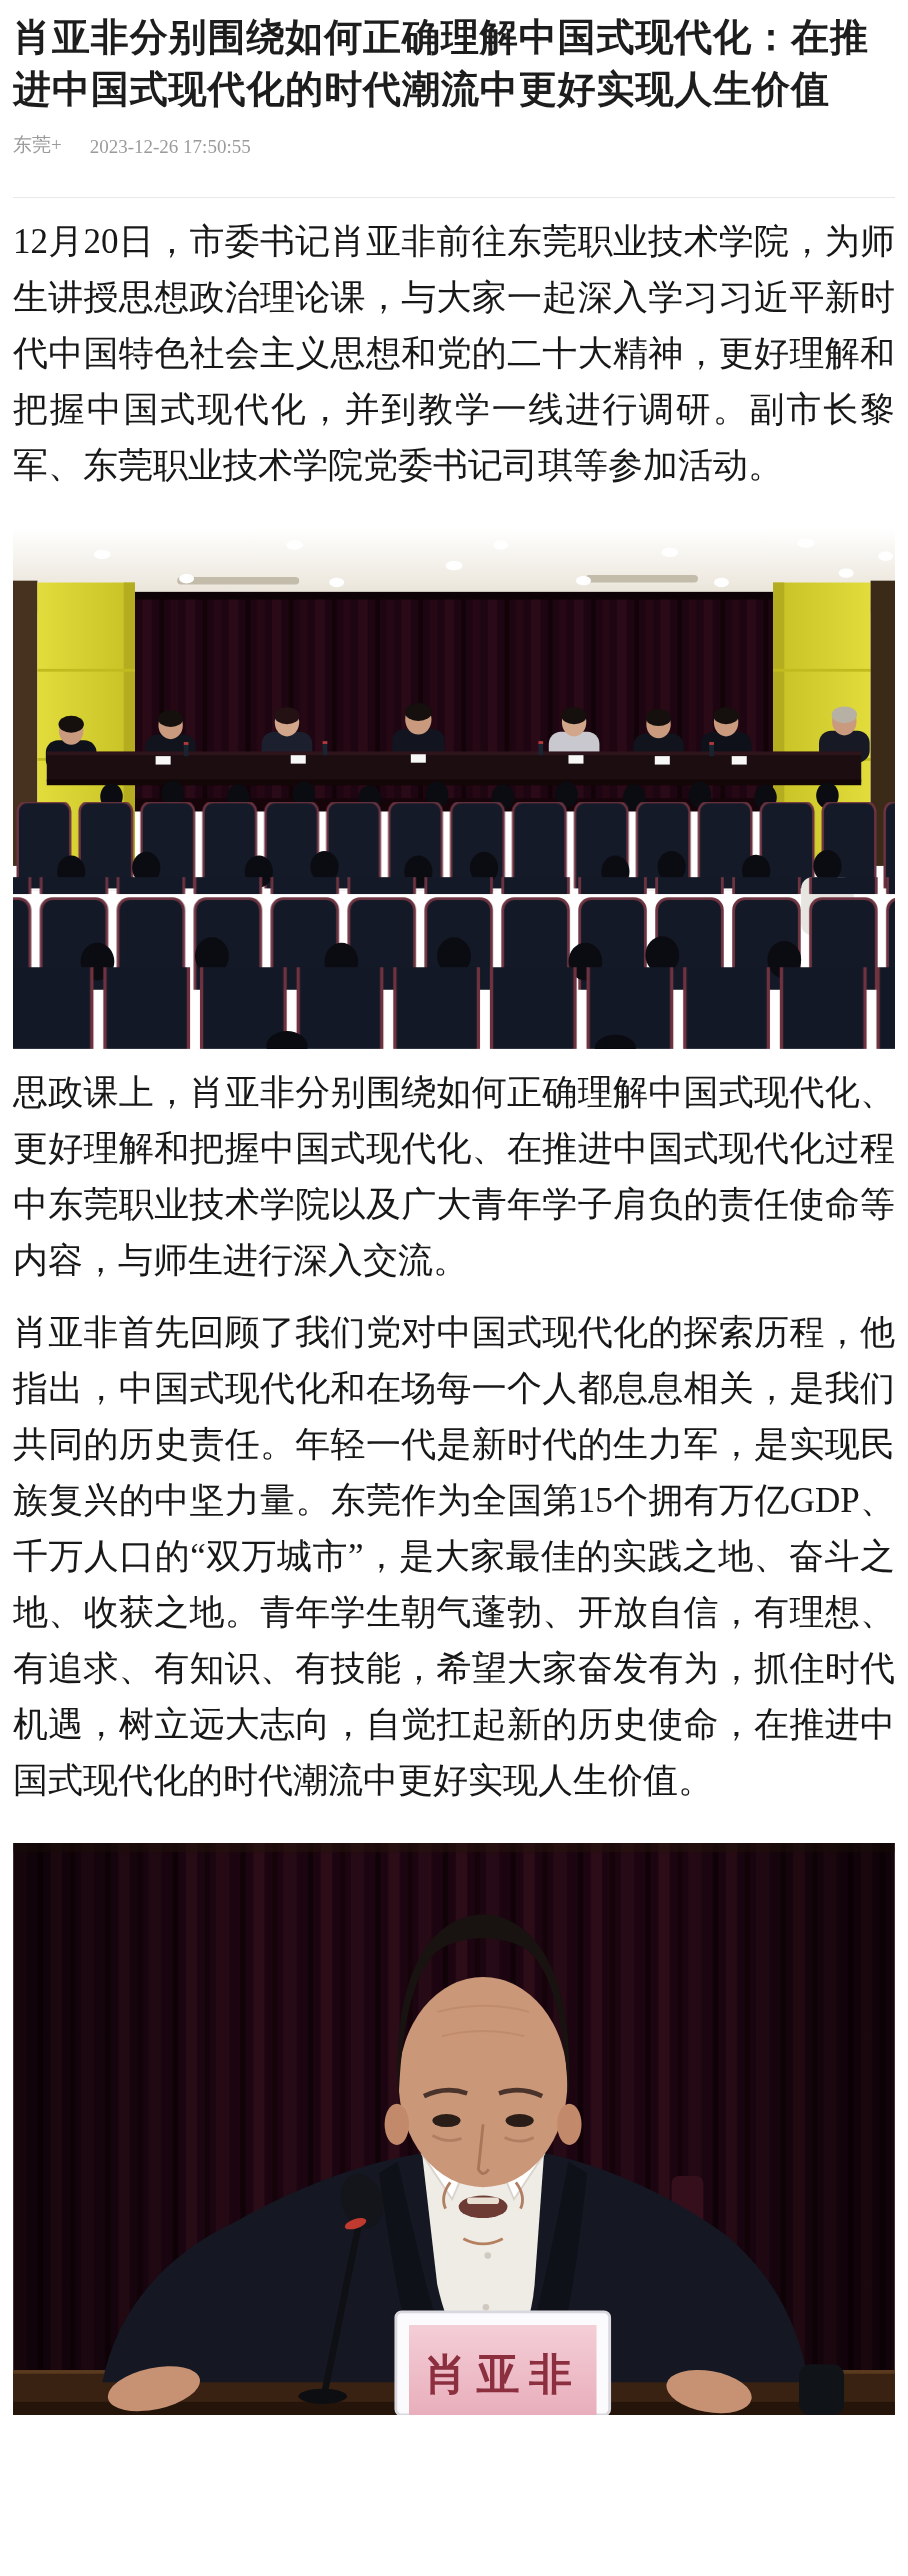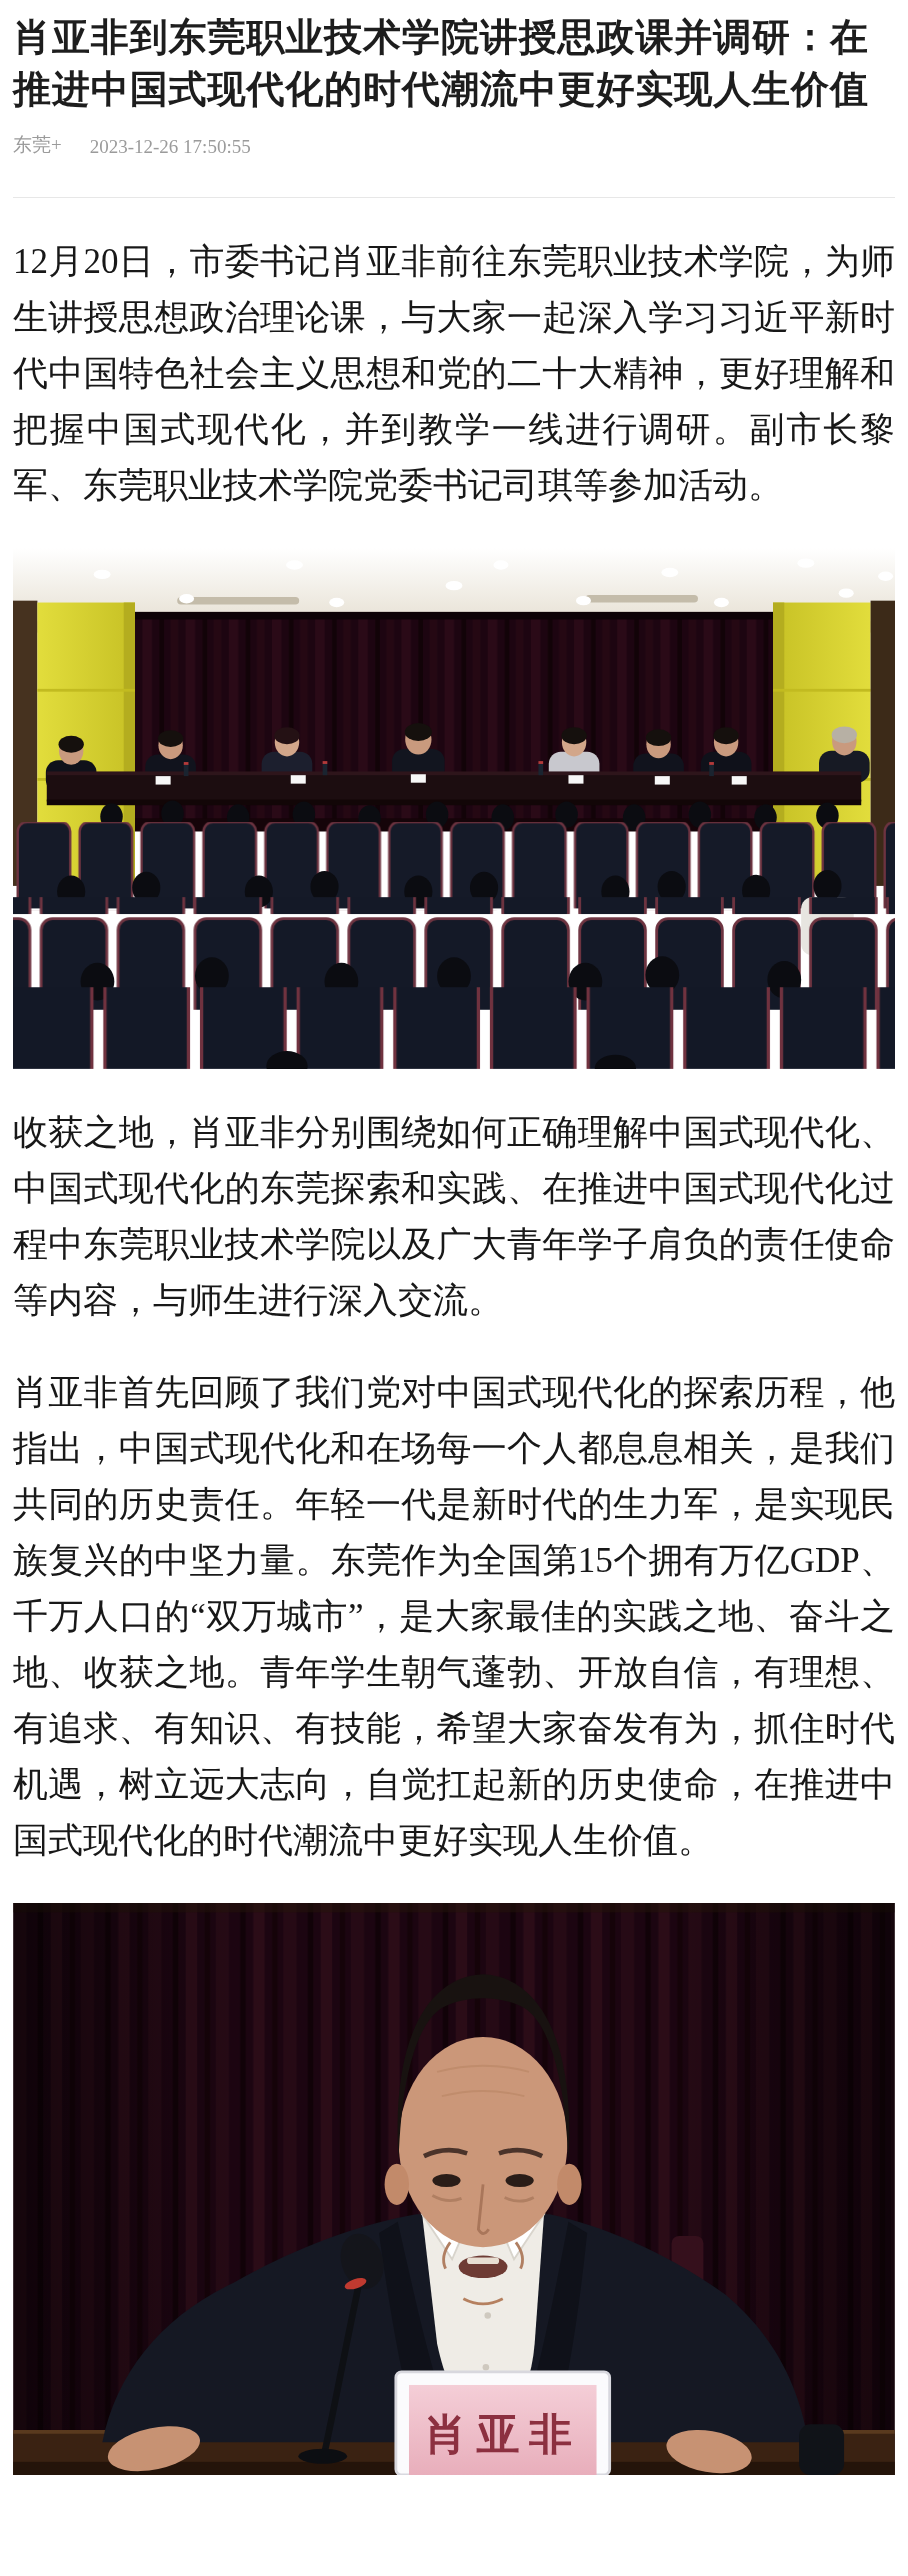--- a/index.html
+++ b/index.html
@@ -17,34 +17,34 @@
   .meta{
     font-size:19px;color:#9b9b9b;
     display:flex;align-items:flex-end;gap:28px;
     margin:0;
   }
   hr.divider{
     border:none;border-top:1.9px solid #e7e7e7;
     margin:39px 0 0;
   }
   p.body-para{
-    font-size:35px;line-height:56px;margin:36px 0 0;
+    font-size:35px;line-height:56px;margin:16px 0 0;
     text-align:justify;color:#181818;
   }
   figure.photo{
     margin:34px 0 0;padding:0;width:882px;
   }
   figure.photo svg{display:block;}
 </style>
 </head>
 <body>
 
 <div class="page">
 
-  <h1 class="title">肖亚非到东莞职业技术学院讲授思政课并调研：在推进中国式现代化的时代潮流中更好实现人生价值</h1>
+  <h1 class="title">肖亚非分别围绕如何正确理解中国式现代化：在推进中国式现代化的时代潮流中更好实现人生价值</h1>
 
   <div class="meta">
     <span>东莞+</span>
     <span>2023-12-26 17:50:55</span>
   </div>
 
   <hr class="divider">
 
   <p class="body-para">12月20日，市委书记肖亚非前往东莞职业技术学院，为师生讲授思想政治理论课，与大家一起深入学习习近平新时代中国特色社会主义思想和党的二十大精神，更好理解和把握中国式现代化，并到教学一线进行调研。副市长黎军、东莞职业技术学院党委书记司琪等参加活动。</p>
 
@@ -232,21 +232,21 @@
         </g>
         <rect x="0" y="468" width="940" height="87" fill="url(#chairsC)"></rect>
         <g fill="#0a0b10">
           <ellipse cx="292" cy="552" rx="22" ry="16"></ellipse>
             <ellipse cx="642" cy="554" rx="22" ry="14"></ellipse>
         </g>
       </g>
     </svg>
   </figure>
 
-  <p class="body-para">收获之地，肖亚非分别围绕如何正确理解中国式现代化、中国式现代化的东莞探索和实践、在推进中国式现代化过程中东莞职业技术学院以及广大青年学子肩负的责任使命等内容，与师生进行深入交流。</p>
+  <p class="body-para">思政课上，肖亚非分别围绕如何正确理解中国式现代化、更好理解和把握中国式现代化、在推进中国式现代化过程中东莞职业技术学院以及广大青年学子肩负的责任使命等内容，与师生进行深入交流。</p>
 
   <p class="body-para">肖亚非首先回顾了我们党对中国式现代化的探索历程，他指出，中国式现代化和在场每一个人都息息相关，是我们共同的历史责任。年轻一代是新时代的生力军，是实现民族复兴的中坚力量。东莞作为全国第15个拥有万亿GDP、千万人口的“双万城市”，是大家最佳的实践之地、奋斗之地、收获之地。青年学生朝气蓬勃、开放自信，有理想、有追求、有知识、有技能，希望大家奋发有为，抓住时代机遇，树立远大志向，自觉扛起新的历史使命，在推进中国式现代化的时代潮流中更好实现人生价值。</p>
 
   <figure class="photo">
     <svg viewBox="0 0 940 610" width="882" height="572" xmlns="http://www.w3.org/2000/svg">
       <defs>
         <pattern id="curtain2" width="72" height="300" patternUnits="userSpaceOnUse">
           <rect width="72" height="300" fill="#1c0511"></rect>
           <rect x="0" width="14" height="300" fill="#260a15"></rect>
           <rect x="26" width="6" height="300" fill="#110208"></rect>

